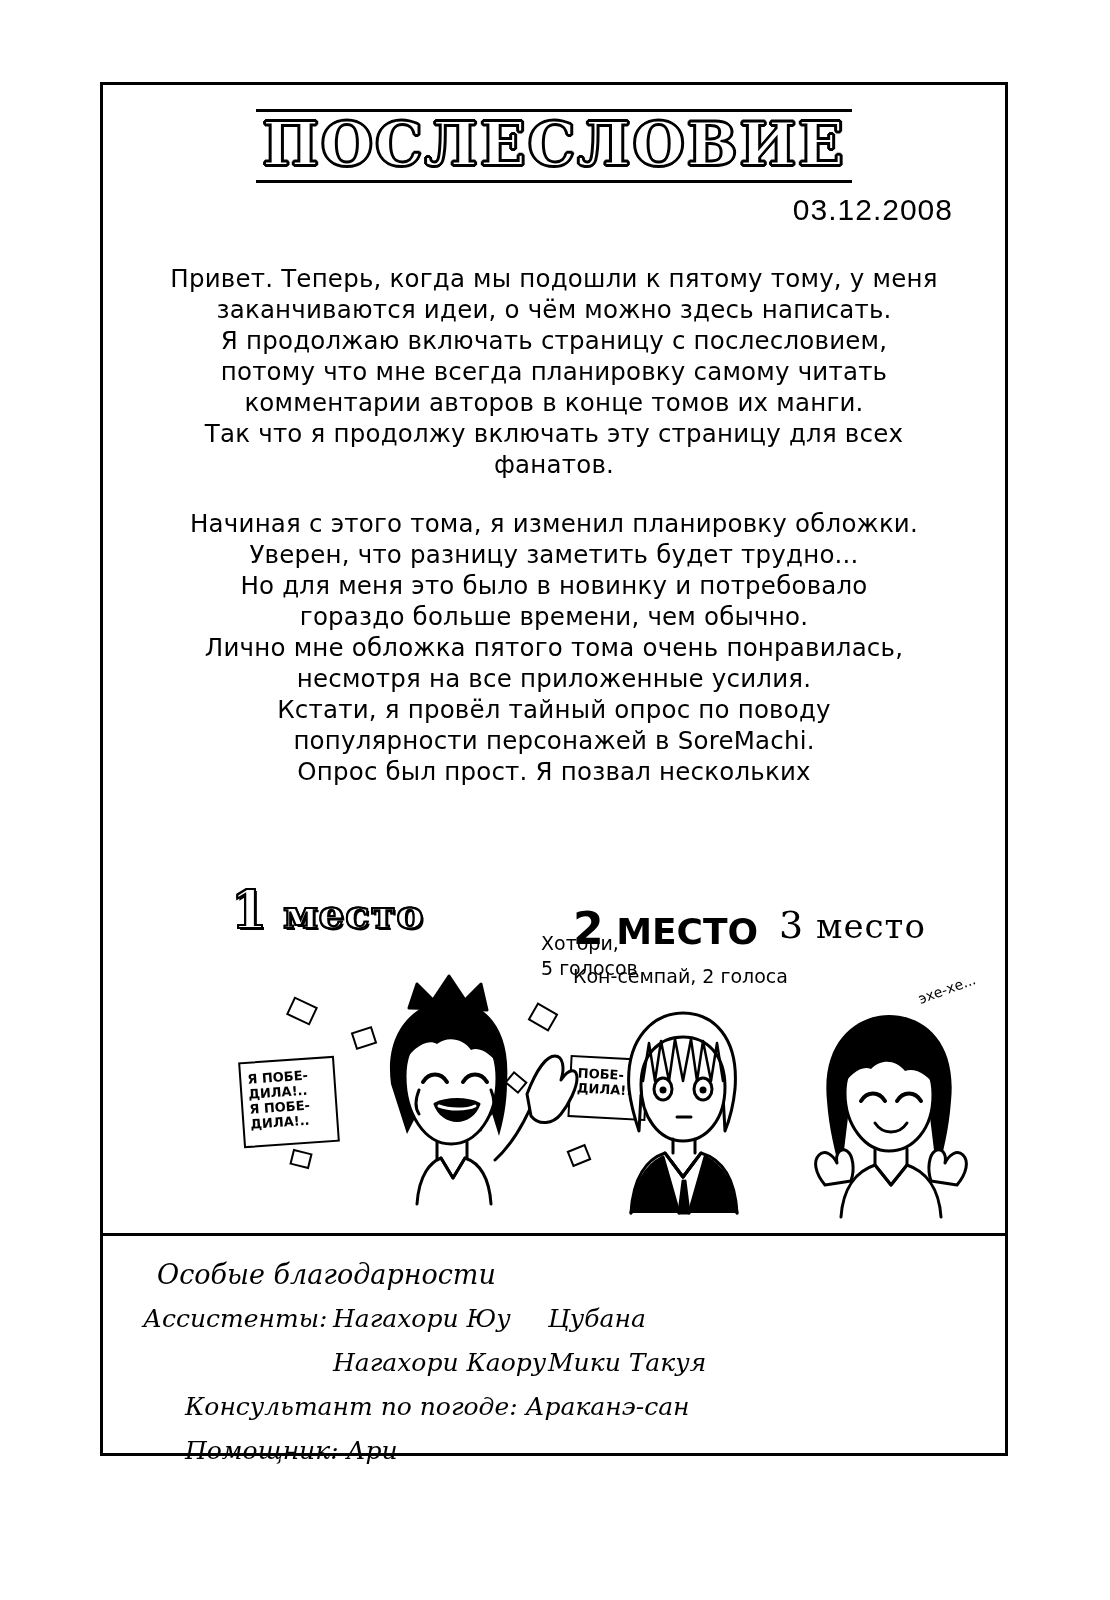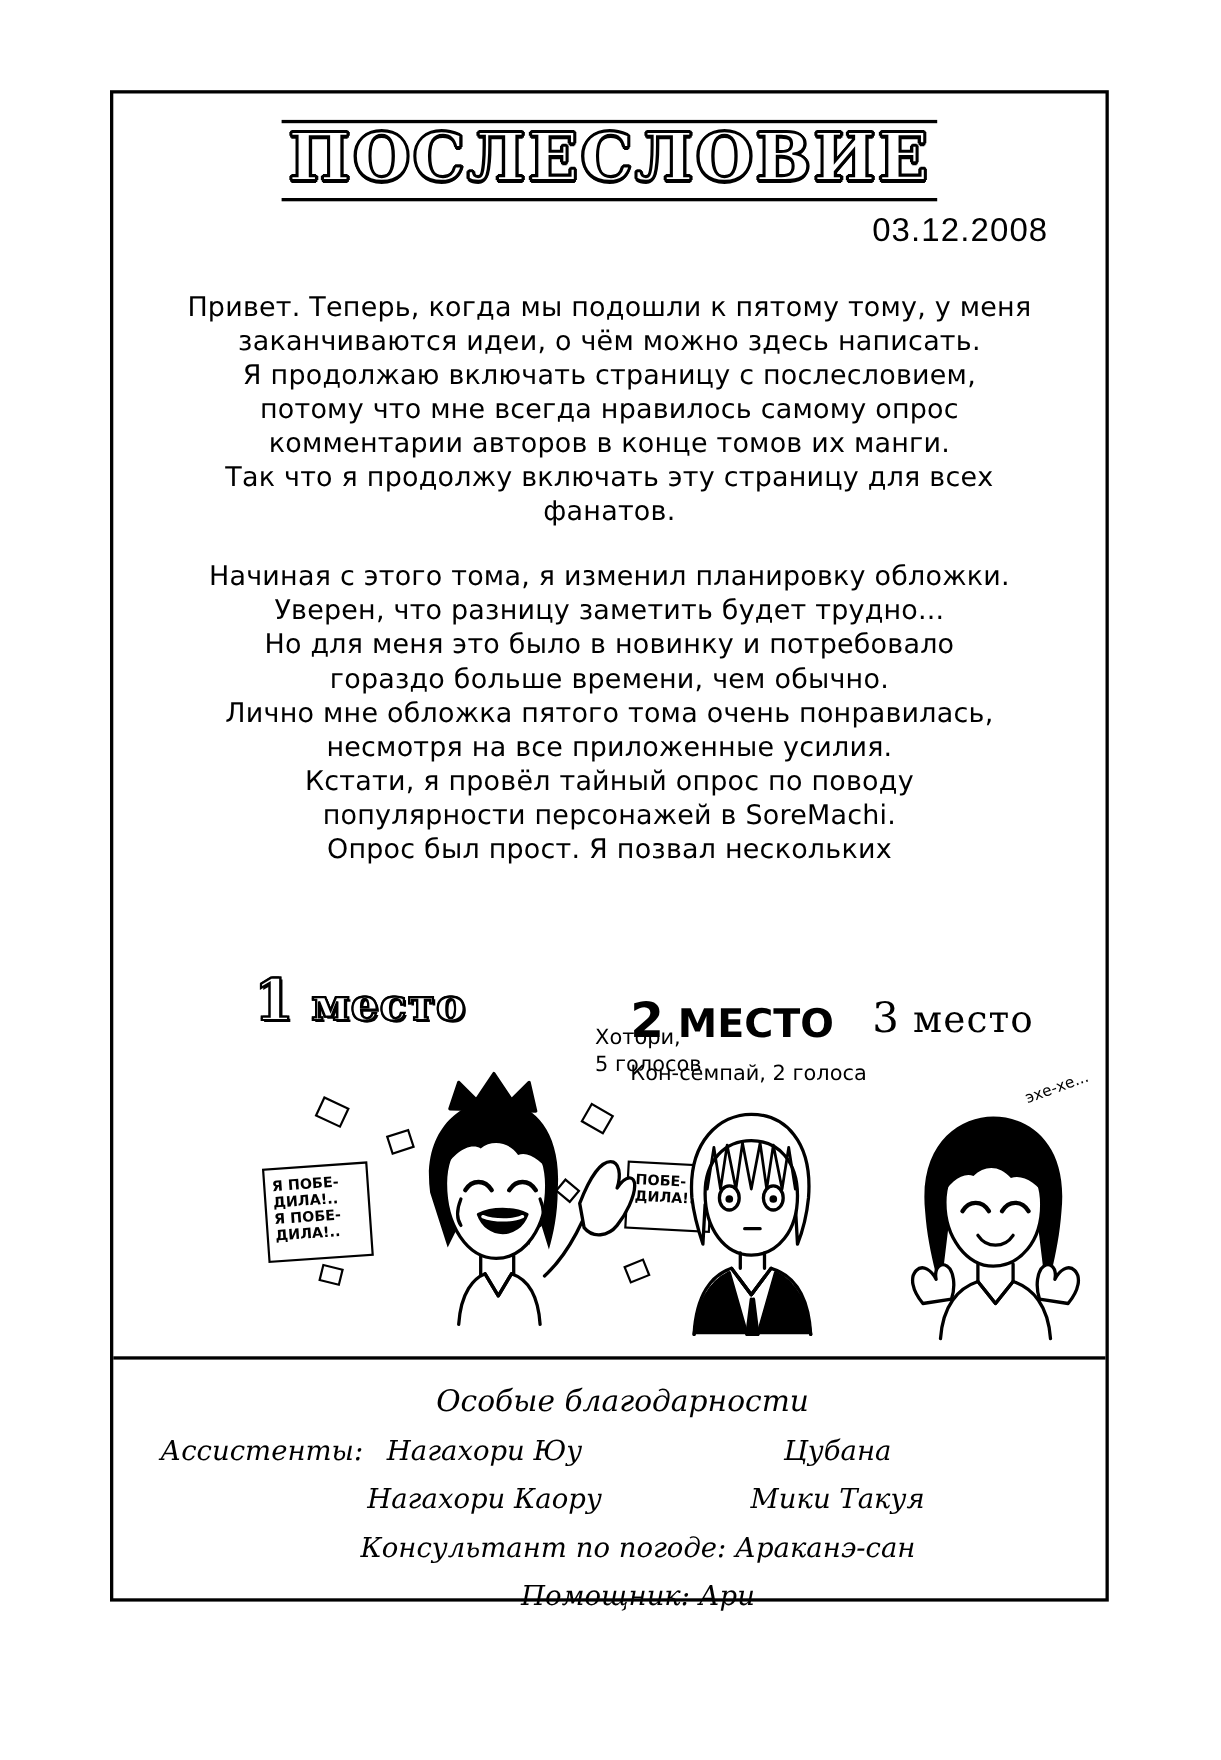--- a/index.html
+++ b/index.html
@@ -89,21 +89,21 @@
     left: 0;
     right: 0;
     top: 790px;
     height: 345px;
   }
 
   .rank-block { position: absolute; }
 
   .rank1 { left: 90px; top: 4px; width: 420px; margin-left: 38px; }
   .rank2 { left: 470px; top: 28px; width: 215px; }
-  .rank3 { left: 690px; top: 28px; width: 220px; }
+  .rank3 { left: 676px; top: 28px; width: 220px; }
 
   .rank-head-1 {
     font-family: "DejaVu Serif", serif;
     font-weight: bold;
     font-size: 40px;
     letter-spacing: 1px;
     color: #fff;
     -webkit-text-stroke: 2px #000;
     text-shadow: 2px 2px 0 #000, -1px -1px 0 #000, 1px -1px 0 #000, -1px 1px 0 #000;
   }
@@ -190,21 +190,20 @@
 
   .thanks {
     position: absolute;
     left: 40px;
     right: 30px;
     top: 1168px;
     font-family: "DejaVu Serif", serif;
     font-style: italic;
     font-size: 25px;
     line-height: 44px;
-    text-align: center;
   }
   .thanks .t-title { font-size: 27px; padding-left: 14px; }
   .thanks-row { display: flex; }
   .thanks-label { width: 190px; flex: 0 0 190px; }
   .thanks-col-a { width: 215px; flex: 0 0 215px; }
   .thanks-col-b { flex: 1; }
   .thanks-line { padding-left: 2px; margin-left: 40px; }
 </style>
 </head>
 <body>
@@ -215,21 +214,21 @@
     <div class="title-wrap">
       <div class="title">ПОСЛЕСЛОВИЕ</div>
     </div>
 
     <div class="date">03.12.2008</div>
 
     <div class="body-text">
       <p>Привет. Теперь, когда мы подошли к пятому тому, у меня</p>
       <p>заканчиваются идеи, о чём можно здесь написать.</p>
       <p>Я продолжаю включать страницу с послесловием,</p>
-      <p>потому что мне всегда нравилось самому опрос</p>
+      <p>потому что мне всегда планировку самому читать</p>
       <p>комментарии авторов  в конце томов их манги.</p>
       <p>Так что я продолжу включать эту страницу для всех фанатов.</p>
       <div class="para-gap"></div>
       <p>Начиная с этого тома, я изменил планировку обложки.</p>
       <p>Уверен, что разницу заметить будет трудно...</p>
       <p>Но для меня это было в новинку и потребовало</p>
       <p>гораздо больше времени, чем обычно.</p>
       <p>Лично мне обложка пятого тома очень понравилась,</p>
       <p>несмотря на все приложенные усилия.</p>
       <p>Кстати, я провёл тайный опрос по поводу</p>

